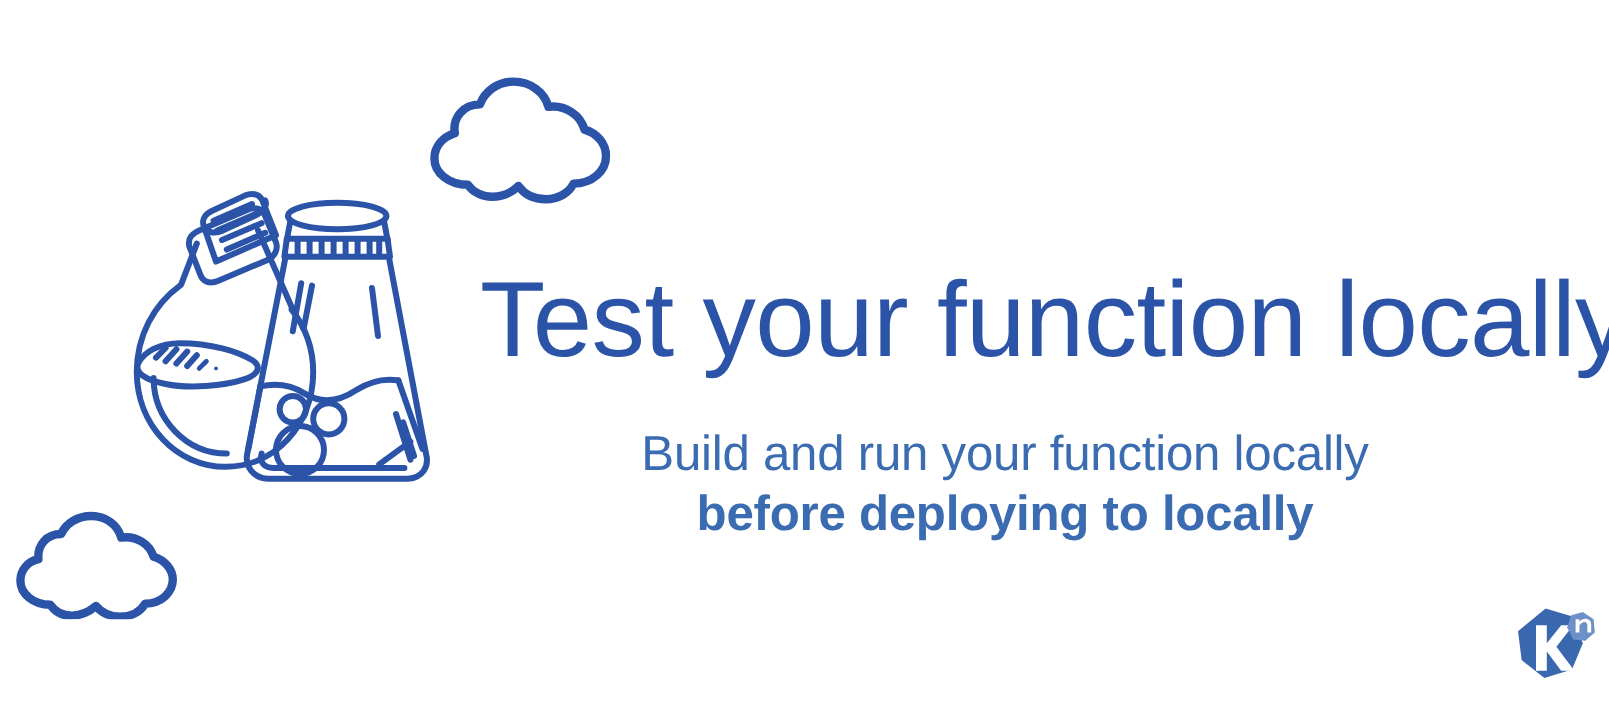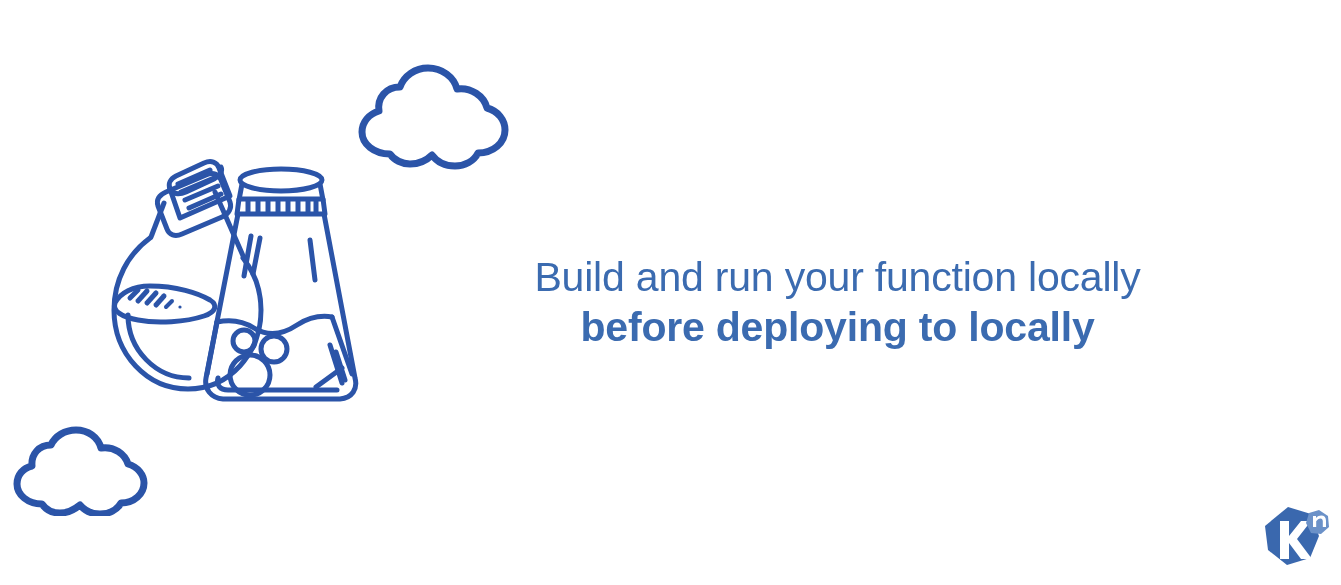--- a/index.html
+++ b/index.html
@@ -53,21 +53,21 @@
   #title {
     font-size: 89px;
     line-height: 1.0;
     font-weight: 300;
     letter-spacing: -0.5px;
     color: #2b54a8;
     white-space: nowrap;
     margin: 0;
   }
   #subtitle-1 {
-    margin-top: 30px;
+    margin-top: 42px;
     font-size: 41px;
     line-height: 1.22;
     font-weight: 400;
     color: #3b6bb0;
     letter-spacing: -0.2px;
   }
   #subtitle-2 {
     font-size: 41px;
     line-height: 1.22;
     font-weight: 700;
@@ -228,20 +228,21 @@
         <path d="M252,100 L257,140"></path>
 
         <path d="M272,205 L284,243"></path>
         <path d="M278,212 L287,240"></path>
         <path d="M258,247 L284,228"></path>
       </g>
     </g>
   </svg>
 
   <div id="text-block">
+    <h1 id="title">Test your function locally</h1>
     <div id="subtitle-1">Build and run your function locally</div>
     <div id="subtitle-2">before deploying to locally</div>
   </div>
 
   <svg id="logo" viewBox="0 0 74 72" aria-hidden="true">
 
     <path d="M31,4 L54,11 L62,33 L53,55 L30,62 L11,47 L8,23 Z" fill="#3a68ae"></path>
 
     <path d="M23,18 L32,18 L32,33 L44,18 L54,18
              L40,36 L55,56 L44,56 L32,40 L32,56 L23,56 Z" fill="#ffffff"></path>

